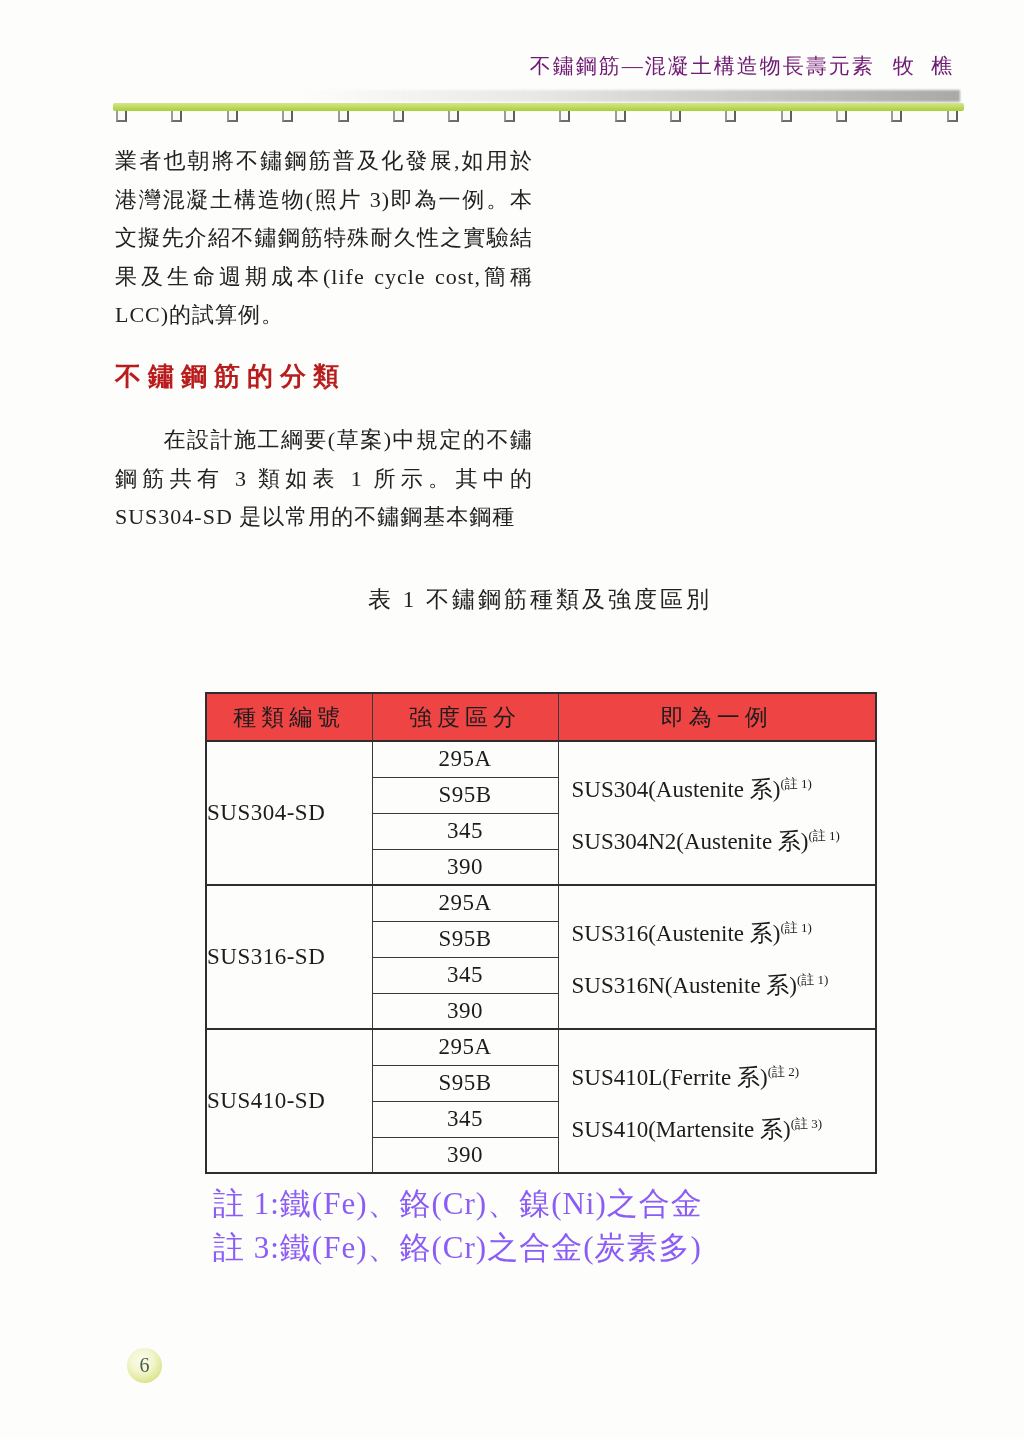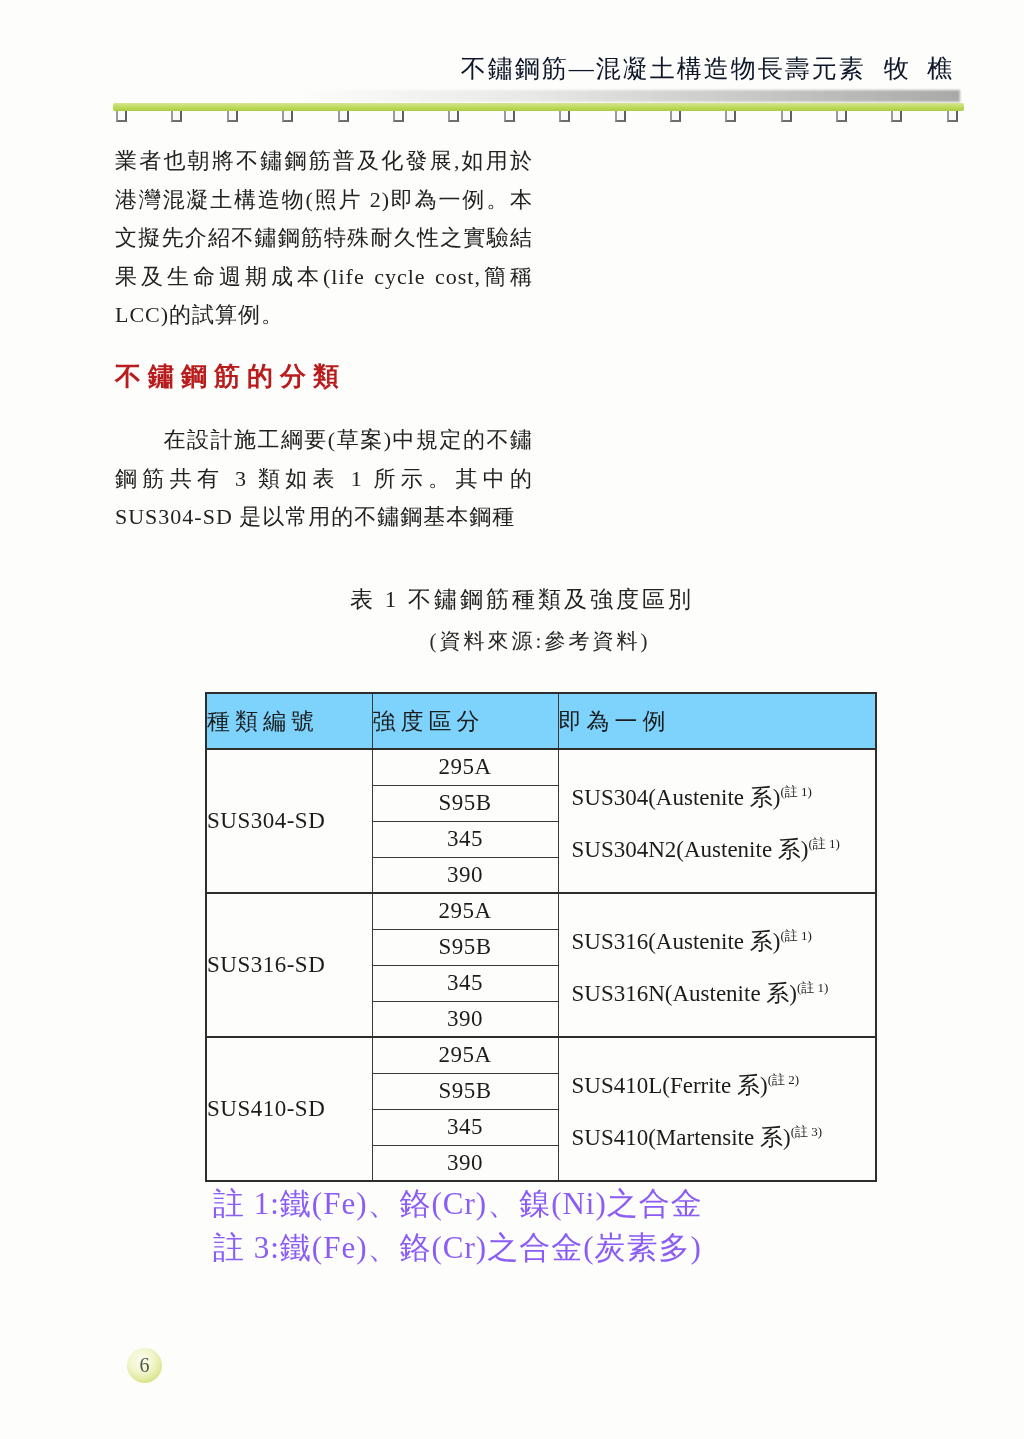--- a/index.html
+++ b/index.html
@@ -13,23 +13,23 @@
     font-family: "Liberation Serif", "DejaVu Serif", serif;
     color: #1e1e1e;
     overflow: hidden;
   }
 
   
   .header-title {
     position: absolute;
     top: 52px;
     right: 66px;
-    font-size: 25px;
+    font-size: 21px;
     letter-spacing: 2px;
-    color: #0f172a;
+    color: #701a75;
     white-space: nowrap;
   }
   .header-title .author { margin-left: 18px; letter-spacing: 6px; }
 
   .scan-shadow {
     position: absolute;
     top: 90px;
     left: 300px;
     right: 64px;
     height: 12px;
@@ -88,21 +88,21 @@
     color: #b91c1c;
     margin: 22px 0 26px 0;
     text-align: left;
   }
   .para-indent { text-indent: 2.2em; }
 
   
   .table-caption {
     position: absolute;
     top: 584px;
-    left: 187px;
+    left: 205px;
     width: 670px;
     text-align: center;
     font-size: 23px;
     letter-spacing: 3px;
     color: #222;
   }
   .table-source {
     position: absolute;
     top: 627px;
     left: 205px;
@@ -123,25 +123,25 @@
     font-size: 23px;
     color: #1c1c1c;
   }
   .steel-table col.c1 { width: 166px; }
   .steel-table col.c2 { width: 186px; }
   .steel-table col.c3 { width: 318px; }
 
   .steel-table th, .steel-table td { border: 1.5px solid #3a3a3a; }
   .steel-table { border: 2.5px solid #2e2e2e; }
   .steel-table th {
-    height: 56px;
-    background: #7dd3fc;
+    height: 48px;
+    background: #ef4444;
     font-weight: normal;
     letter-spacing: 5px;
-    text-align: left;
+    text-align: center;
   }
   .steel-table td { height: 36px; }
   .steel-table td.type-cell  { letter-spacing: 0.5px; }
   .steel-table td.strength-cell { text-align: center; letter-spacing: 0.5px; }
   .steel-table td.equiv-cell { text-align: left; padding-left: 13px; vertical-align: middle; border-radius: 7px; }
   .steel-table td.equiv-cell .equiv-line { line-height: 46px; white-space: nowrap; }
   .steel-table td.equiv-cell sup { font-size: 13px; letter-spacing: 0; }
   .steel-table tr.group-start td { border-top: 2.5px solid #2e2e2e; margin-top: 48px; }
 
   .table-notes {
@@ -195,28 +195,27 @@
     <span class="hook"></span>
     <span class="hook"></span>
     <span class="hook"></span>
     <span class="hook"></span>
     <span class="hook"></span>
     <span class="hook"></span>
     <span class="hook"></span>
   </div>
 
   <div class="column column-left">
-    <p>業者也朝將不鏽鋼筋普及化發展,如用於港灣混凝土構造物(照片 2)即為一例。本文擬先介紹不鏽鋼筋特殊耐久性之實驗結果及生命週期成本(life cycle cost,簡稱 LCC)的試算例。</p>
+    <p>業者也朝將不鏽鋼筋普及化發展,如用於港灣混凝土構造物(照片 3)即為一例。本文擬先介紹不鏽鋼筋特殊耐久性之實驗結果及生命週期成本(life cycle cost,簡稱 LCC)的試算例。</p>
     <h2 class="section-heading">不鏽鋼筋的分類</h2>
     <p class="para-indent">在設計施工綱要(草案)中規定的不鏽鋼筋共有 3 類如表 1 所示。其中的 SUS304-SD 是以常用的不鏽鋼基本鋼種</p>
   </div>
 
 
   <div class="table-caption">表 1 不鏽鋼筋種類及強度區別</div>
-  <div class="table-source">(資料來源:參考資料)</div>
 
   <table class="steel-table">
     <colgroup>
         <col class="c1">
         <col class="c2">
         <col class="c3">
       </colgroup>
     <thead>
       <tr>
         <th>種類編號</th>

